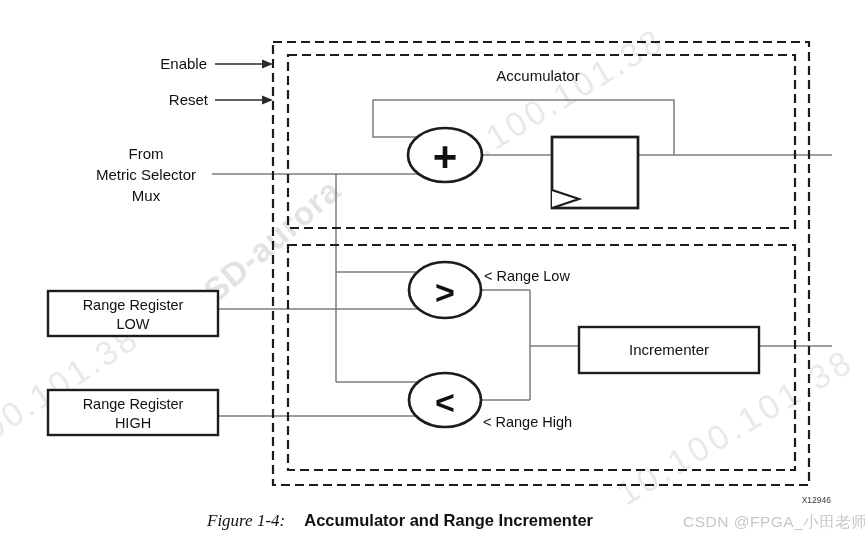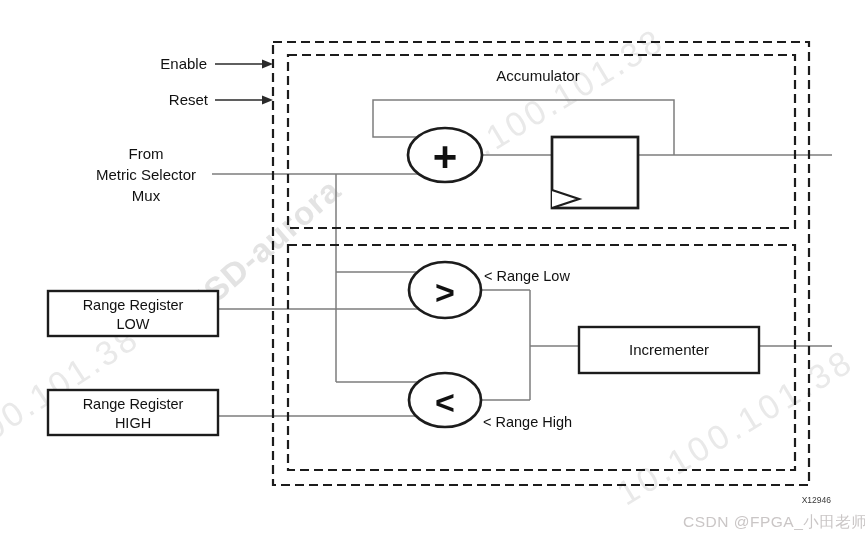--- a/index.html
+++ b/index.html
@@ -109,16 +109,20 @@
     <text class="lbl-sm" x="484" y="281">&lt; Range Low</text>
     <text class="lbl-sm" x="483" y="427">&lt; Range High</text>
     <text class="lbl" x="669" y="355" text-anchor="middle">Incrementer</text>
     <text class="lbl-sm" x="133" y="310" text-anchor="middle">Range Register</text>
     <text class="lbl-sm" x="133" y="329" text-anchor="middle">LOW</text>
     <text class="lbl-sm" x="133" y="409" text-anchor="middle">Range Register</text>
     <text class="lbl-sm" x="133" y="428" text-anchor="middle">HIGH</text>
     <text class="figid" x="831" y="503" text-anchor="end">X12946</text>
   </svg>
 
+  <div id="caption">
+    <span class="fig">Figure 1-4:</span>
+    <span class="ttl">Accumulator and Range Incrementer</span>
+  </div>
 
   <div id="csdn-watermark">CSDN @FPGA_小田老师</div>
 
 </div>
 
 </body></html>

